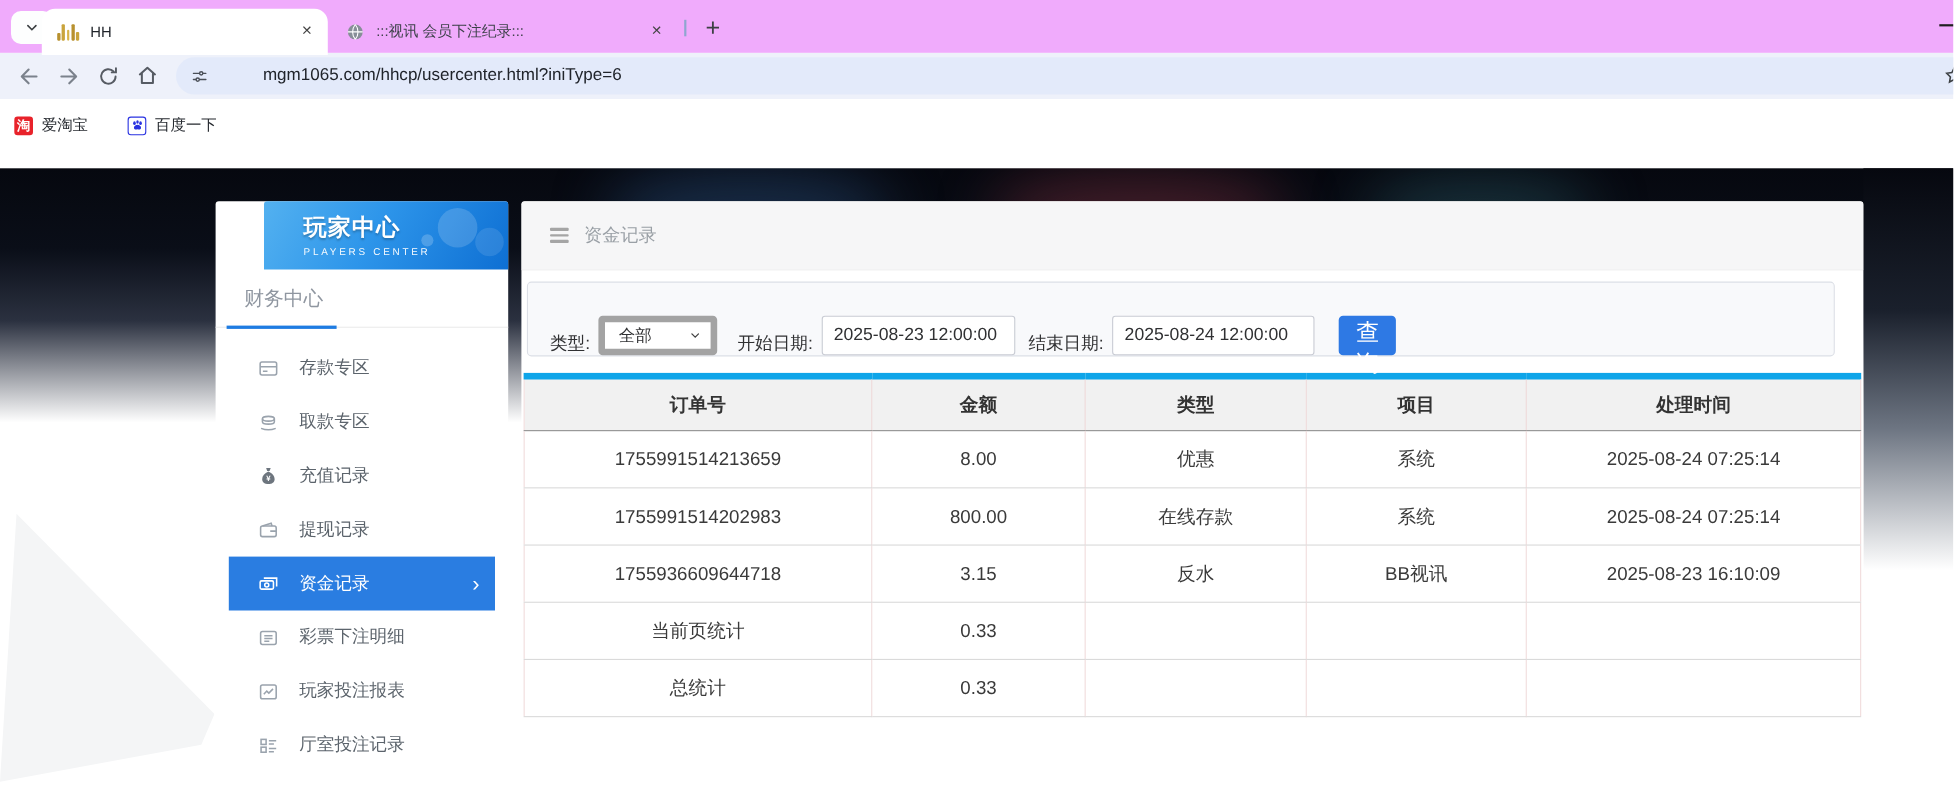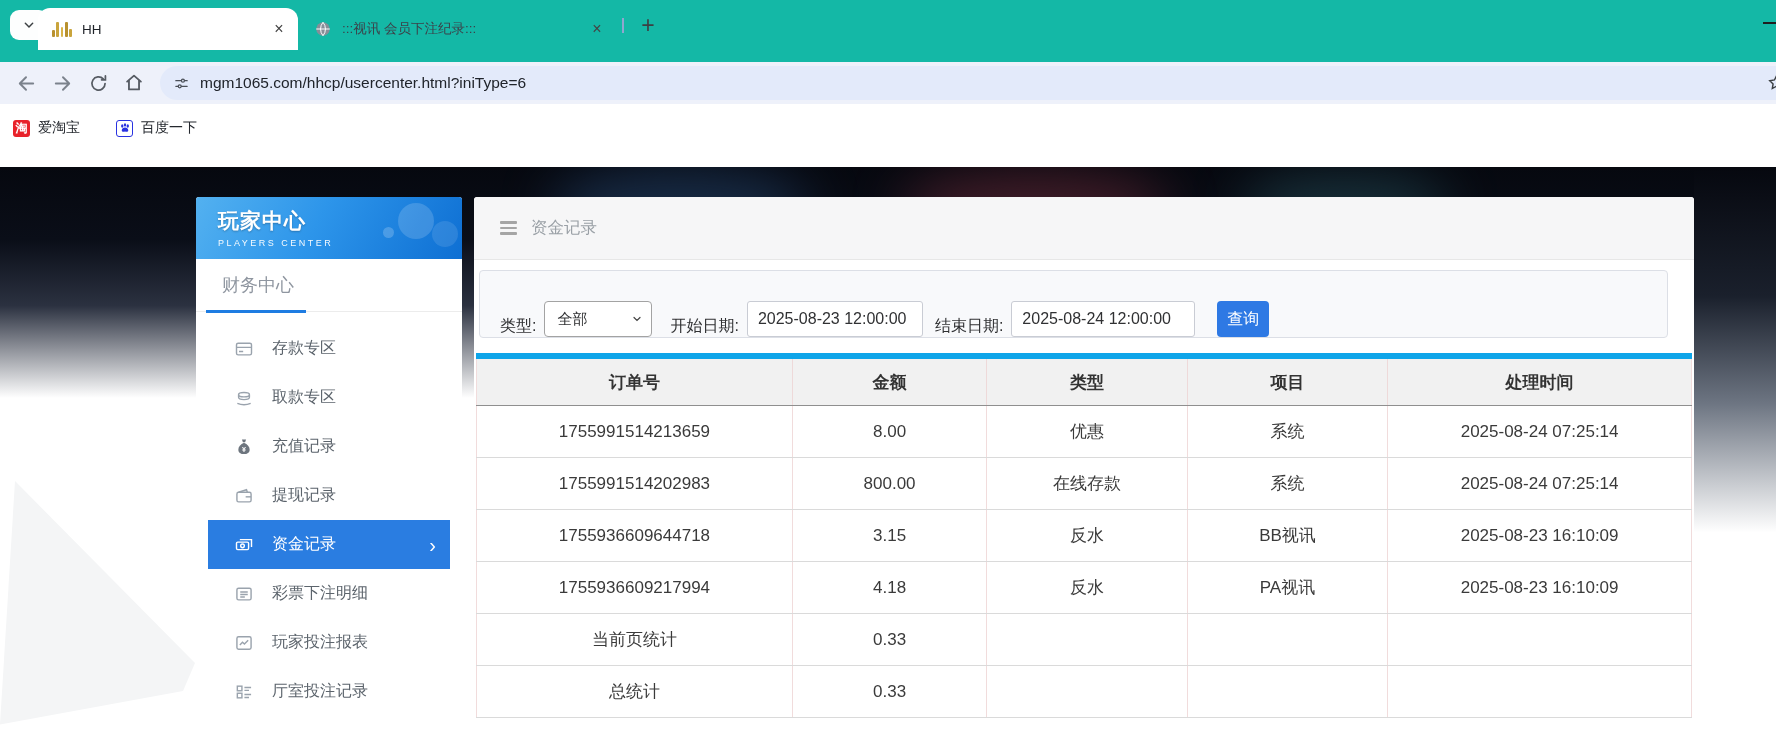--- a/index.html
+++ b/index.html
@@ -1,20 +1,20 @@
 <!DOCTYPE html>
 <html><head>
 <meta charset="utf-8">
 <style>
   html,body{margin:0;padding:0;background:#fff;}
   .screen{position:relative;width:1776px;height:734px;overflow:hidden;
     font-family:"Liberation Sans","DejaVu Sans",sans-serif;background:#fff;}
 
   
-  .tabstrip{position:relative;height:62px;background:#14b8a6;}
+  .tabstrip{position:relative;height:48px;background:#f0abfc;}
   .tab-search{position:absolute;left:10px;top:10px;width:38px;height:30px;background:#fdfefe;
     border-radius:9px;display:flex;align-items:center;justify-content:center;cursor:pointer;}
   .tab{position:absolute;top:8px;height:42px;display:flex;align-items:center;box-sizing:border-box;}
   .tab.active{left:38px;width:260px;background:#fff;border-radius:12px 12px 0 0;padding:0 10px 0 14px;}
   .tab.inactive{left:300px;width:312px;padding:0 6px 0 14px;}
   .tab-title{flex:1;font-size:13.5px;color:#1f2329;margin-left:10px;white-space:nowrap;overflow:hidden;}
   .tab.inactive .tab-title{color:#3c4149;}
   .tab-close{width:18px;height:18px;border-radius:50%;display:flex;align-items:center;justify-content:center;
     font-size:16px;color:#444;cursor:pointer;line-height:1;}
   .fav-hh{display:flex;align-items:flex-end;gap:1.5px;height:16px;}
@@ -26,21 +26,21 @@
   .fav-hh i:nth-child(5){height:8px;}
   .tab-divider{position:absolute;left:622px;top:18px;width:1.5px;height:15px;background:#8fa6cf;}
   .newtab{position:absolute;left:633px;top:12px;width:30px;height:27px;display:flex;align-items:center;
     justify-content:center;font-size:23px;color:#3c4043;cursor:pointer;}
   .win-min{position:absolute;right:0;top:22px;width:13px;border-top:2px solid #1f1f1f;}
 
   
   .navbar{height:42px;background:#eef1fa;display:flex;align-items:center;padding-left:8px;}
   .nav-btn{width:36px;height:34px;display:flex;align-items:center;justify-content:center;cursor:pointer;}
   .omnibox{flex:1;height:34px;margin-left:8px;background:#e3eafa;border-radius:17px 0 0 17px;
-    display:flex;align-items:center;padding-left:13px;position:relative;overflow:hidden;}
+    display:flex;align-items:center;padding-left:13px;position:relative;overflow:hidden;gap:39px;}
   .url-text{margin-left:10px;font-size:15.5px;color:#20242b;}
   .ob-star{position:absolute;right:-10px;top:7px;}
 
   
   .bookmarks-bar{height:48px;background:#fff;display:flex;align-items:center;padding-left:13px;gap:36px;}
   .bm{display:flex;align-items:center;gap:8px;font-size:14px;color:#24282e;cursor:pointer;}
   .bm-taobao{width:17px;height:17px;background:#e8222a;border-radius:3px;color:#fff;font-size:12px;
     font-weight:bold;display:flex;align-items:center;justify-content:center;}
   .bm-baidu{width:17px;height:17px;background:#fff;border:1.5px solid #2932e1;border-radius:3px;
     box-sizing:border-box;display:flex;align-items:center;justify-content:center;}
@@ -55,21 +55,21 @@
   .blob.b-teal{left:1240px;top:8px;width:210px;height:60px;background:#2a5a66;}
   .bg-dark-right{position:absolute;top:15px;right:0;width:82px;height:430px;z-index:0;
     background:linear-gradient(180deg,#06080f 0%,#1a202c 30%,#6d7582 55%,rgba(255,255,255,0) 85%);}
   .bg-triangle{position:absolute;left:0;top:315px;width:300px;height:280px;background:#f4f5f6;z-index:0;
     clip-path:polygon(5% 5%,65% 70%,61% 80%,0 92%);}
 
   
   .sidebar{position:absolute;left:196px;top:45px;width:266px;bottom:0;background:#fff;z-index:2;
     border-radius:3px 3px 0 0;}
   .sb-banner{height:62px;background:linear-gradient(118deg,#53b1f0 0%,#2d95ea 45%,#0e6fd3 100%);
-    position:relative;overflow:hidden;padding:10px 0 0 22px;color:#fff;box-sizing:border-box;border-radius:3px 3px 0 0;}
+    position:relative;overflow:hidden;padding:10px 0 0 36px;color:#fff;box-sizing:border-box;border-radius:3px 3px 0 0;margin-left:44px;}
   .sb-title{font-size:21px;font-weight:bold;letter-spacing:1px;text-shadow:0 1px 2px rgba(0,0,0,.25);}
   .sb-sub{font-size:9px;letter-spacing:2.5px;margin-top:3px;opacity:.95;}
   .dc{position:absolute;border-radius:50%;background:rgba(255,255,255,.16);}
   .dc1{right:28px;top:6px;width:36px;height:36px;}
   .dc2{right:4px;top:24px;width:26px;height:26px;background:rgba(255,255,255,.11);}
   .dc3{right:68px;top:30px;width:11px;height:11px;background:rgba(255,255,255,.2);}
   .sb-section{height:52px;position:relative;border-bottom:1px solid #ececec;}
   .sb-section span{position:absolute;left:26px;top:14px;font-size:18px;color:#8f96a0;}
   .sb-section::after{content:'';position:absolute;left:10px;bottom:-2px;width:100px;height:3px;background:#1e7ce2;}
   .sb-menu{padding-top:12px;}
@@ -85,32 +85,32 @@
     border-radius:3px 3px 0 0;overflow:hidden;}
   .panel-header{height:62px;background:#f6f6f7;border-bottom:1px solid #e7e7e7;display:flex;
     align-items:center;border-radius:3px 3px 0 0;}
   .burger{margin-left:26px;display:flex;flex-direction:column;gap:3px;}
   .burger span{width:17px;height:2.5px;background:#a5a5a5;border-radius:1px;}
   .panel-title{margin-left:14px;font-size:16.5px;color:#9aa0a6;}
 
   .filter-box{margin:10px 26px 0 5px;height:68px;background:#f8f9fb;border:1px solid #dcdfe6;
     border-radius:4px;display:flex;align-items:flex-end;padding-left:20px;box-sizing:border-box;}
   .f-label{font-size:16px;color:#303133;white-space:nowrap;}
-  .f-select{width:108px;height:36px;background:#fff;border:1px solid #a3a3a3;border-radius:4px;
+  .f-select{width:108px;height:36px;background:#fff;border:6px solid #a3a3a3;border-radius:4px;
     margin-left:8px;display:flex;align-items:center;padding-left:12px;position:relative;font-size:15px;
     color:#303133;box-sizing:border-box;cursor:pointer;}
   .f-select svg{position:absolute;right:8px;}
   .lab2{margin-left:18px;}
   .lab3{margin-left:12px;}
   .f-input{height:36px;border:1px solid #c9ccd4;border-radius:3px;font-family:"Liberation Sans","DejaVu Sans",sans-serif;
     font-size:16px;color:#303133;padding:0 10px;background:#fff;box-sizing:border-box;margin-left:8px;}
   .f-input.start{width:176px;}
   .f-input.end{width:184px;}
   .f-search{margin-left:22px;width:52px;height:36px;background:#2e79e4;border:none;border-radius:4px;
-    color:#fff;font-size:16px;cursor:pointer;font-family:inherit;margin-top:36px;}
+    color:#fff;font-size:21px;cursor:pointer;font-family:inherit;margin-top:36px;}
 
   table.fund{width:calc(100% - 4px);margin:15px 2px 0 2px;border-collapse:collapse;table-layout:fixed;
     border-left:1px solid #f1dcdc;border-right:1px solid #f1dcdc;}
   table.fund th{height:44px;background:#f1f1f1;font-size:17px;font-weight:bold;color:#333;
     border-bottom:1.5px solid #8f8f8f;border-right:1px solid #eed9d9;border-top:6px solid #0ea5e9;text-align:center;}
   table.fund td{height:49px;text-align:center;font-size:17px;color:#3a3a3a;
     border-right:1px solid #f1dcdc;border-bottom:1px solid #dadada;background:#fff;}
   table.fund th:last-child,table.fund td:last-child{border-right:none;}
 </style>
 </head>
@@ -362,27 +362,20 @@
             <td>2025-08-24 07:25:14</td>
           </tr>
           <tr>
             <td>1755936609644718</td>
             <td>3.15</td>
             <td>反水</td>
             <td>BB视讯</td>
             <td>2025-08-23 16:10:09</td>
           </tr>
           <tr>
-            <td>1755936609217994</td>
-            <td>4.18</td>
-            <td>反水</td>
-            <td>PA视讯</td>
-            <td>2025-08-23 16:10:09</td>
-          </tr>
-          <tr>
             <td>当前页统计</td>
             <td>0.33</td>
             <td></td>
             <td></td>
             <td></td>
           </tr>
           <tr>
             <td>总统计</td>
             <td>0.33</td>
             <td></td>

